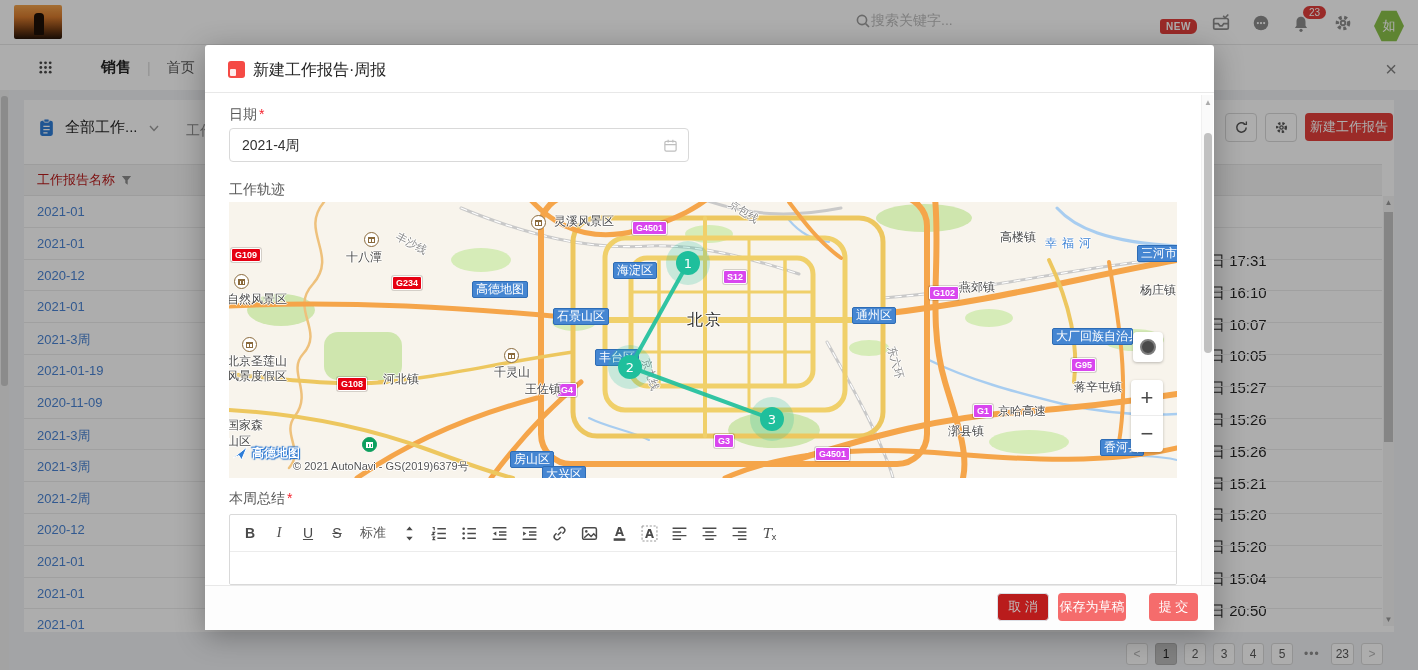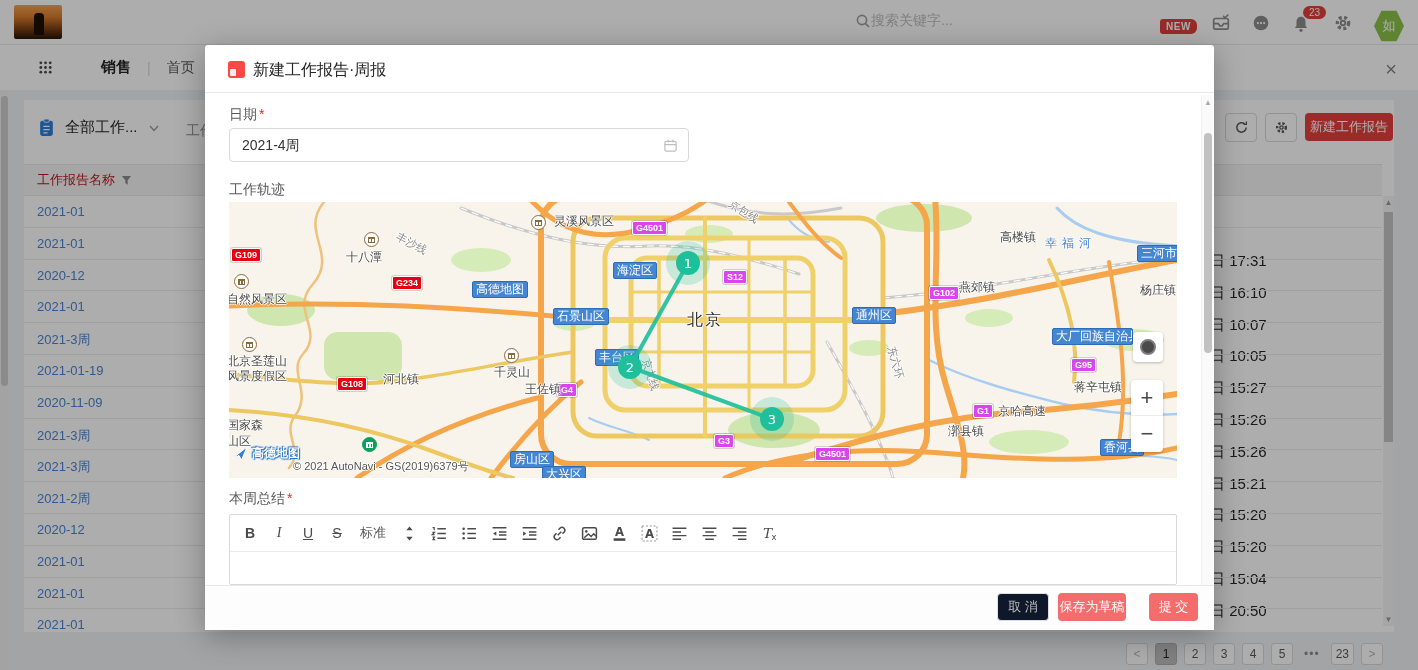--- a/index.html
+++ b/index.html
@@ -123,21 +123,21 @@
   #ed-toolbar { height:37px; border-bottom:1px solid #ececec; display:flex; align-items:center; padding-left:12px; gap:13px; color:#4a4a4a;}
   .ed-it { display:inline-flex; align-items:center; justify-content:center; min-width:16px; height:20px; font-size:14px; }
   .ed-it.bold { font-weight:bold; } .ed-it.italic { font-style:italic; font-family:"Liberation Serif",serif; }
   .ed-it.underline { text-decoration:underline; } .ed-it.strike { text-decoration:line-through; }
   .ed-it.size { font-size:13px; color:#595959; margin:0 2px; }
   #ed-content { height:33px; background:#fff; }
 
   
   #m-foot { position:absolute; left:0; top:540px; width:100%; height:45px; background:#fdfdfd; border-top:1px solid #e8e8e8; }
   #m-foot .btn { position:absolute; top:7px; height:28px; border-radius:4px; font-size:13px; display:flex; align-items:center; justify-content:center;}
-  #btn-cancel { left:792px; width:52px; background:#0f172a; border:1px solid #dcdfe6; color:#bfbfbf; }
+  #btn-cancel { left:792px; width:52px; background:#b91c1c; border:1px solid #dcdfe6; color:#bfbfbf; }
   #btn-draft { left:853px; width:68px; background:#f56c6c; border:none; color:#fff; }
   #btn-submit { left:944px; width:49px; background:#f56c6c; border:none; color:#fff; }
 
   svg { display:block; }
 </style>
 </head>
 <body>
 
 <div id="stage">
 

